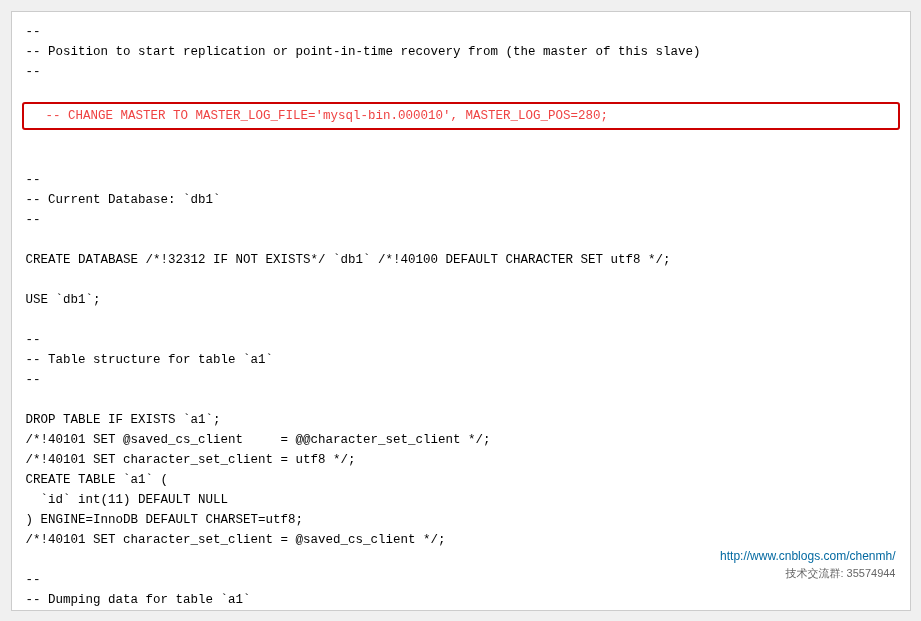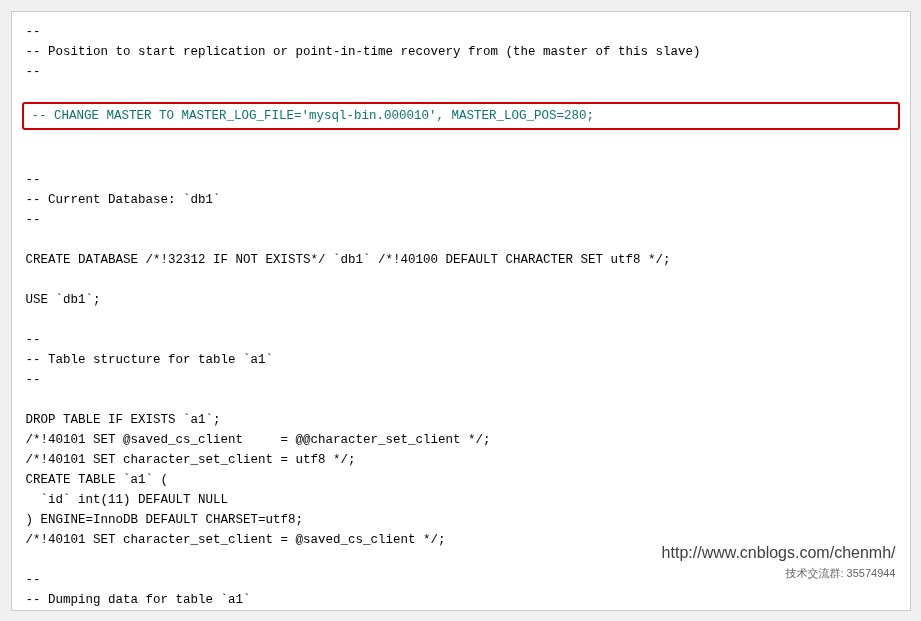--- a/index.html
+++ b/index.html
@@ -33,40 +33,40 @@
       font-size: 12.5px;
       color: #000000;
       line-height: 1.6;
       white-space: pre;
     }
 
     .highlighted-line {
       display: block;
       border: 2px solid #cc0000;
       border-radius: 3px;
-      padding: 2px 8px;
+      padding: 2px 22px;
       margin: 0 -4px;
-      color: #0f766e;
+      color: #ef4444;
       background: #ffffff;
     }
 
     .watermark {
       position: absolute;
       bottom: 28px;
       right: 14px;
       font-family: Arial, sans-serif;
       font-size: 13px;
       color: #555555;
       text-align: right;
       line-height: 1.5;
     }
 
     .watermark-url {
-      color: #404040;
-      font-size: 16px;
+      color: #0369a1;
+      font-size: 12px;
       text-align: center;
     }
 
     .watermark-id {
       color: #666666;
       font-size: 11px;
     }
   </style>
 </head>
 <body>

